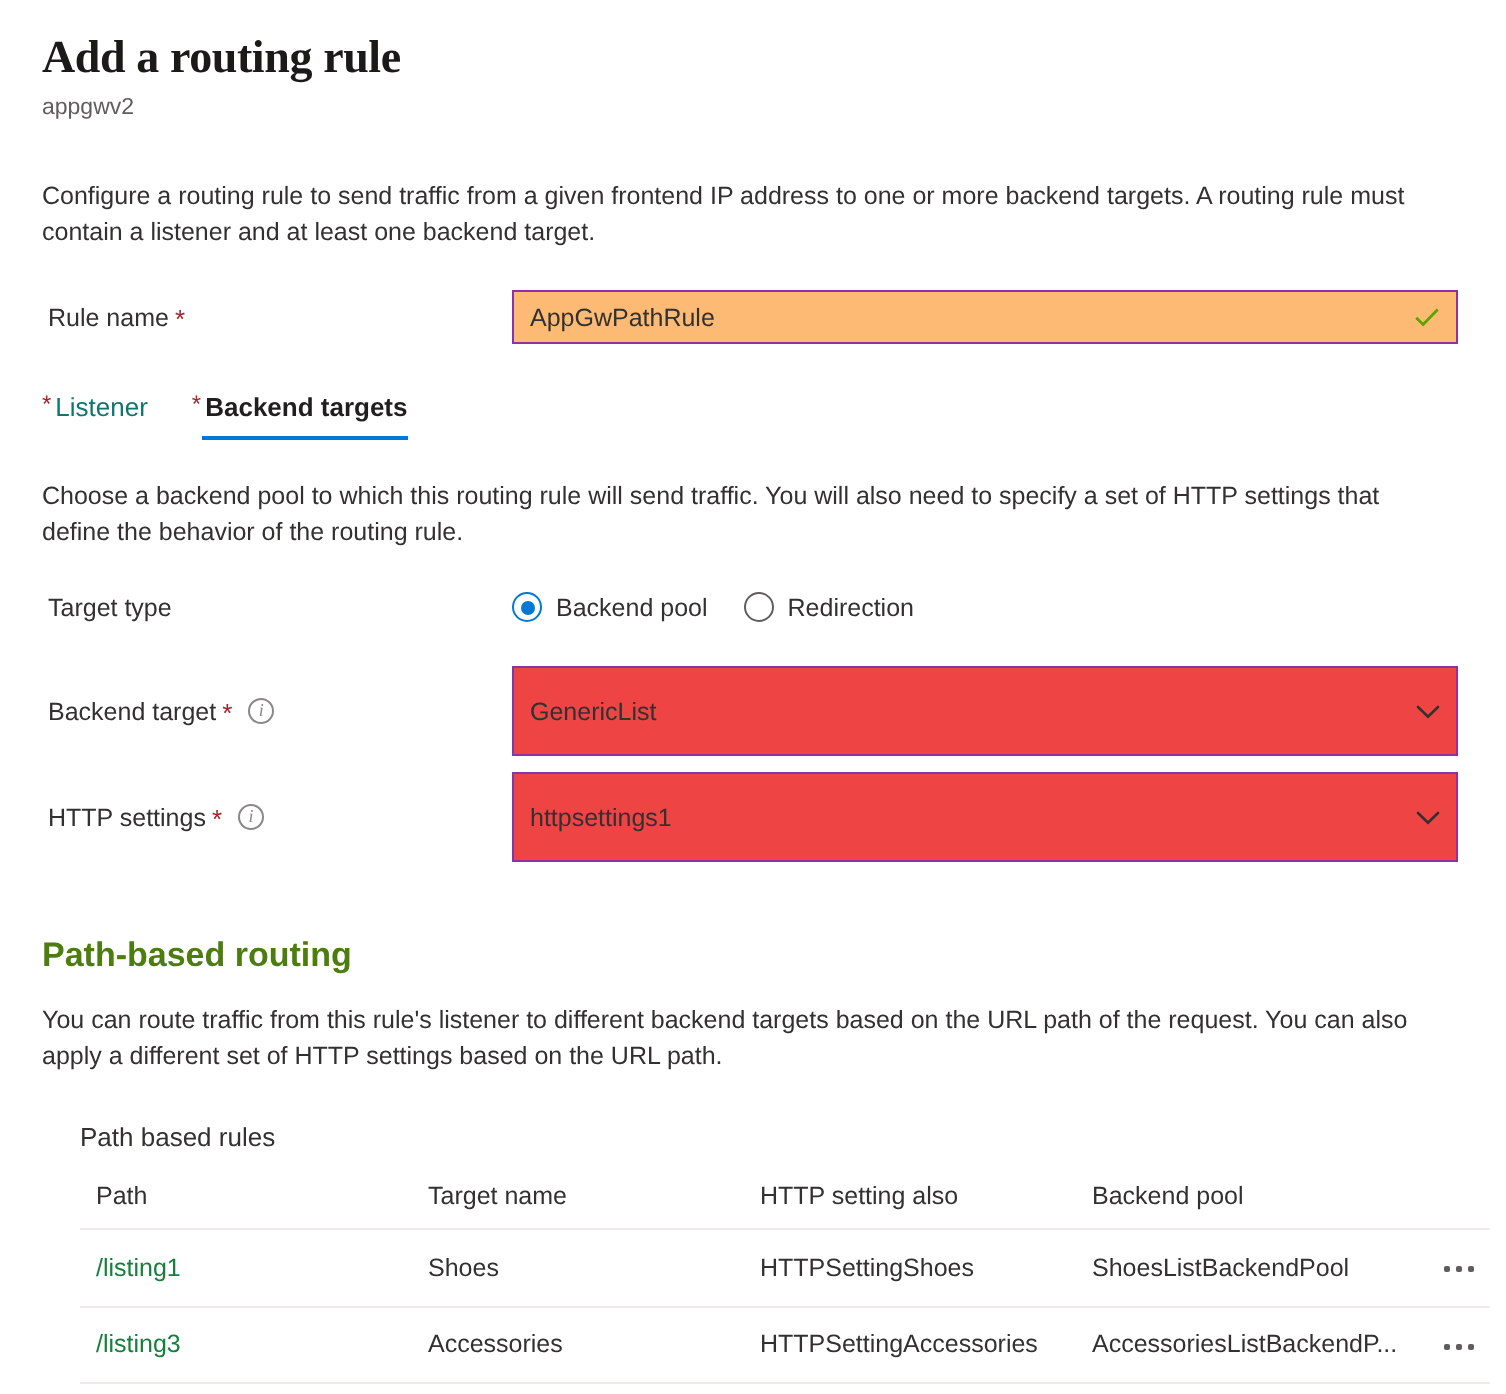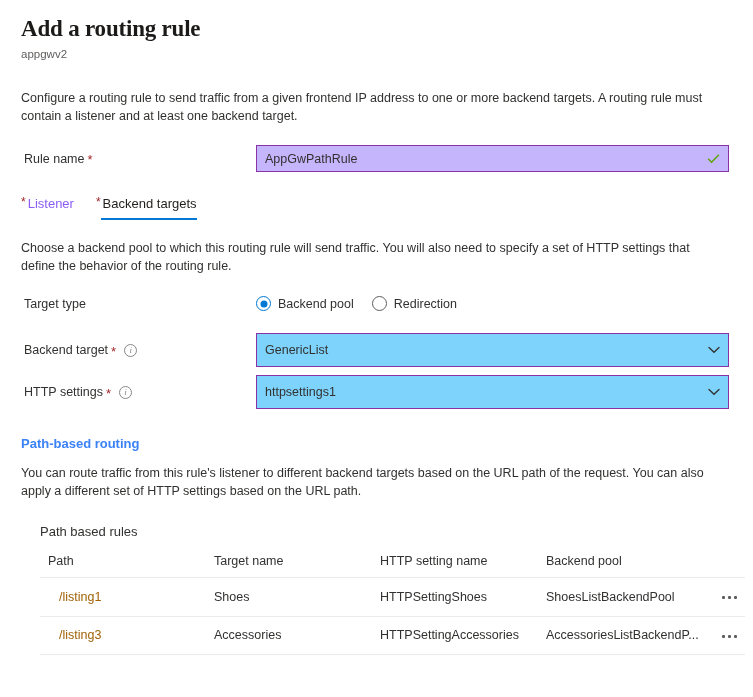--- a/index.html
+++ b/index.html
@@ -90,21 +90,21 @@
   
   .field-wrap {
     position: relative;
     flex: 1 1 auto;
     max-width: 481px;
   }
   .text-input {
     width: 100%;
     height: 27px;
     border: 1px solid #8a33a8;
-    background: #c4b5fd;
+    background: #fdba74;
     font-family: "Liberation Sans", sans-serif;
     font-size: 12.5px;
     color: #323130;
     padding: 0 30px 0 8px;
     outline: none;
     border-radius: 0;
   }
   .valid-check {
     position: absolute;
     right: 9px;
@@ -127,22 +127,22 @@
     position: relative;
     padding-bottom: 8px;
     font-size: 13px;
     cursor: pointer;
     display: flex;
     align-items: flex-start;
     gap: 2px;
     line-height: 16px;
   }
   .tab .req-star { font-size: 12px; top: 0px; }
-  .tab-label { color: #8b5cf6; }
-  .tab.active .tab-label { color: #201f1e; font-weight: 400; }
+  .tab-label { color: #0f766e; }
+  .tab.active .tab-label { color: #201f1e; font-weight: 700; }
   .tab.active::after {
     content: "";
     position: absolute;
     left: 5px;
     right: 0;
     bottom: 0;
     height: 2px;
     background: #0078d4;
   }
 
@@ -187,47 +187,47 @@
   }
 
   
   .select-wrap {
     position: relative;
     flex: 1 1 auto;
     max-width: 493px;
   }
   .select-box {
     width: 100%;
-    height: 34px;
+    height: 45px;
     border: 1px solid #8a33a8;
-    background: #7dd3fc;
+    background: #ef4444;
     font-size: 12.5px;
     color: #323130;
     padding: 0 30px 0 8px;
     display: flex;
     align-items: center;
     cursor: pointer;
   }
   .chevron {
     position: absolute;
     right: 9px;
     top: 50%;
     transform: translateY(-50%);
     width: 12px;
     height: 8px;
     pointer-events: none;
   }
 
   
   .section-heading {
-    font-size: 13px;
+    font-size: 17px;
     font-weight: 600;
-    color: #3b82f6;
+    color: #4d7c0f;
     padding: 0 21px;
-    margin-top: 27px;
+    margin-top: 37px;
   }
 
   
   .table-block {
     margin-top: 24px;
     padding: 0 0 0 40px;
   }
   .table-caption {
     font-size: 13px;
     color: #323130;
@@ -254,24 +254,23 @@
     white-space: nowrap;
     overflow: hidden;
     text-overflow: ellipsis;
   }
   col.c-path { width: 166px; }
   col.c-target { width: 166px; }
   col.c-setting { width: 166px; }
   col.c-pool { width: 167px; }
   col.c-menu { width: 40px; }
   .path-link {
-    color: #a16207;
+    color: #15803d;
     text-decoration: none;
     cursor: pointer;
-    margin-left: 11px;
   }
   td.menu-cell {
     padding-left: 0;
     padding-right: 4px;
     text-align: center;
   }
   .ellipsis-btn {
     display: inline-flex;
     align-items: center;
     justify-content: center;
@@ -381,21 +380,21 @@
       <col class="c-path">
         <col class="c-target">
         <col class="c-setting">
         <col class="c-pool">
         <col class="c-menu">
     </colgroup>
     <thead>
       <tr>
         <th>Path</th>
         <th>Target name</th>
-        <th>HTTP setting name</th>
+        <th>HTTP setting also</th>
         <th>Backend pool</th>
         <th></th>
       </tr>
     </thead>
     <tbody>
       <tr>
         <td>
           <a class="path-link">/listing1</a>
         </td>
         <td>Shoes</td>

